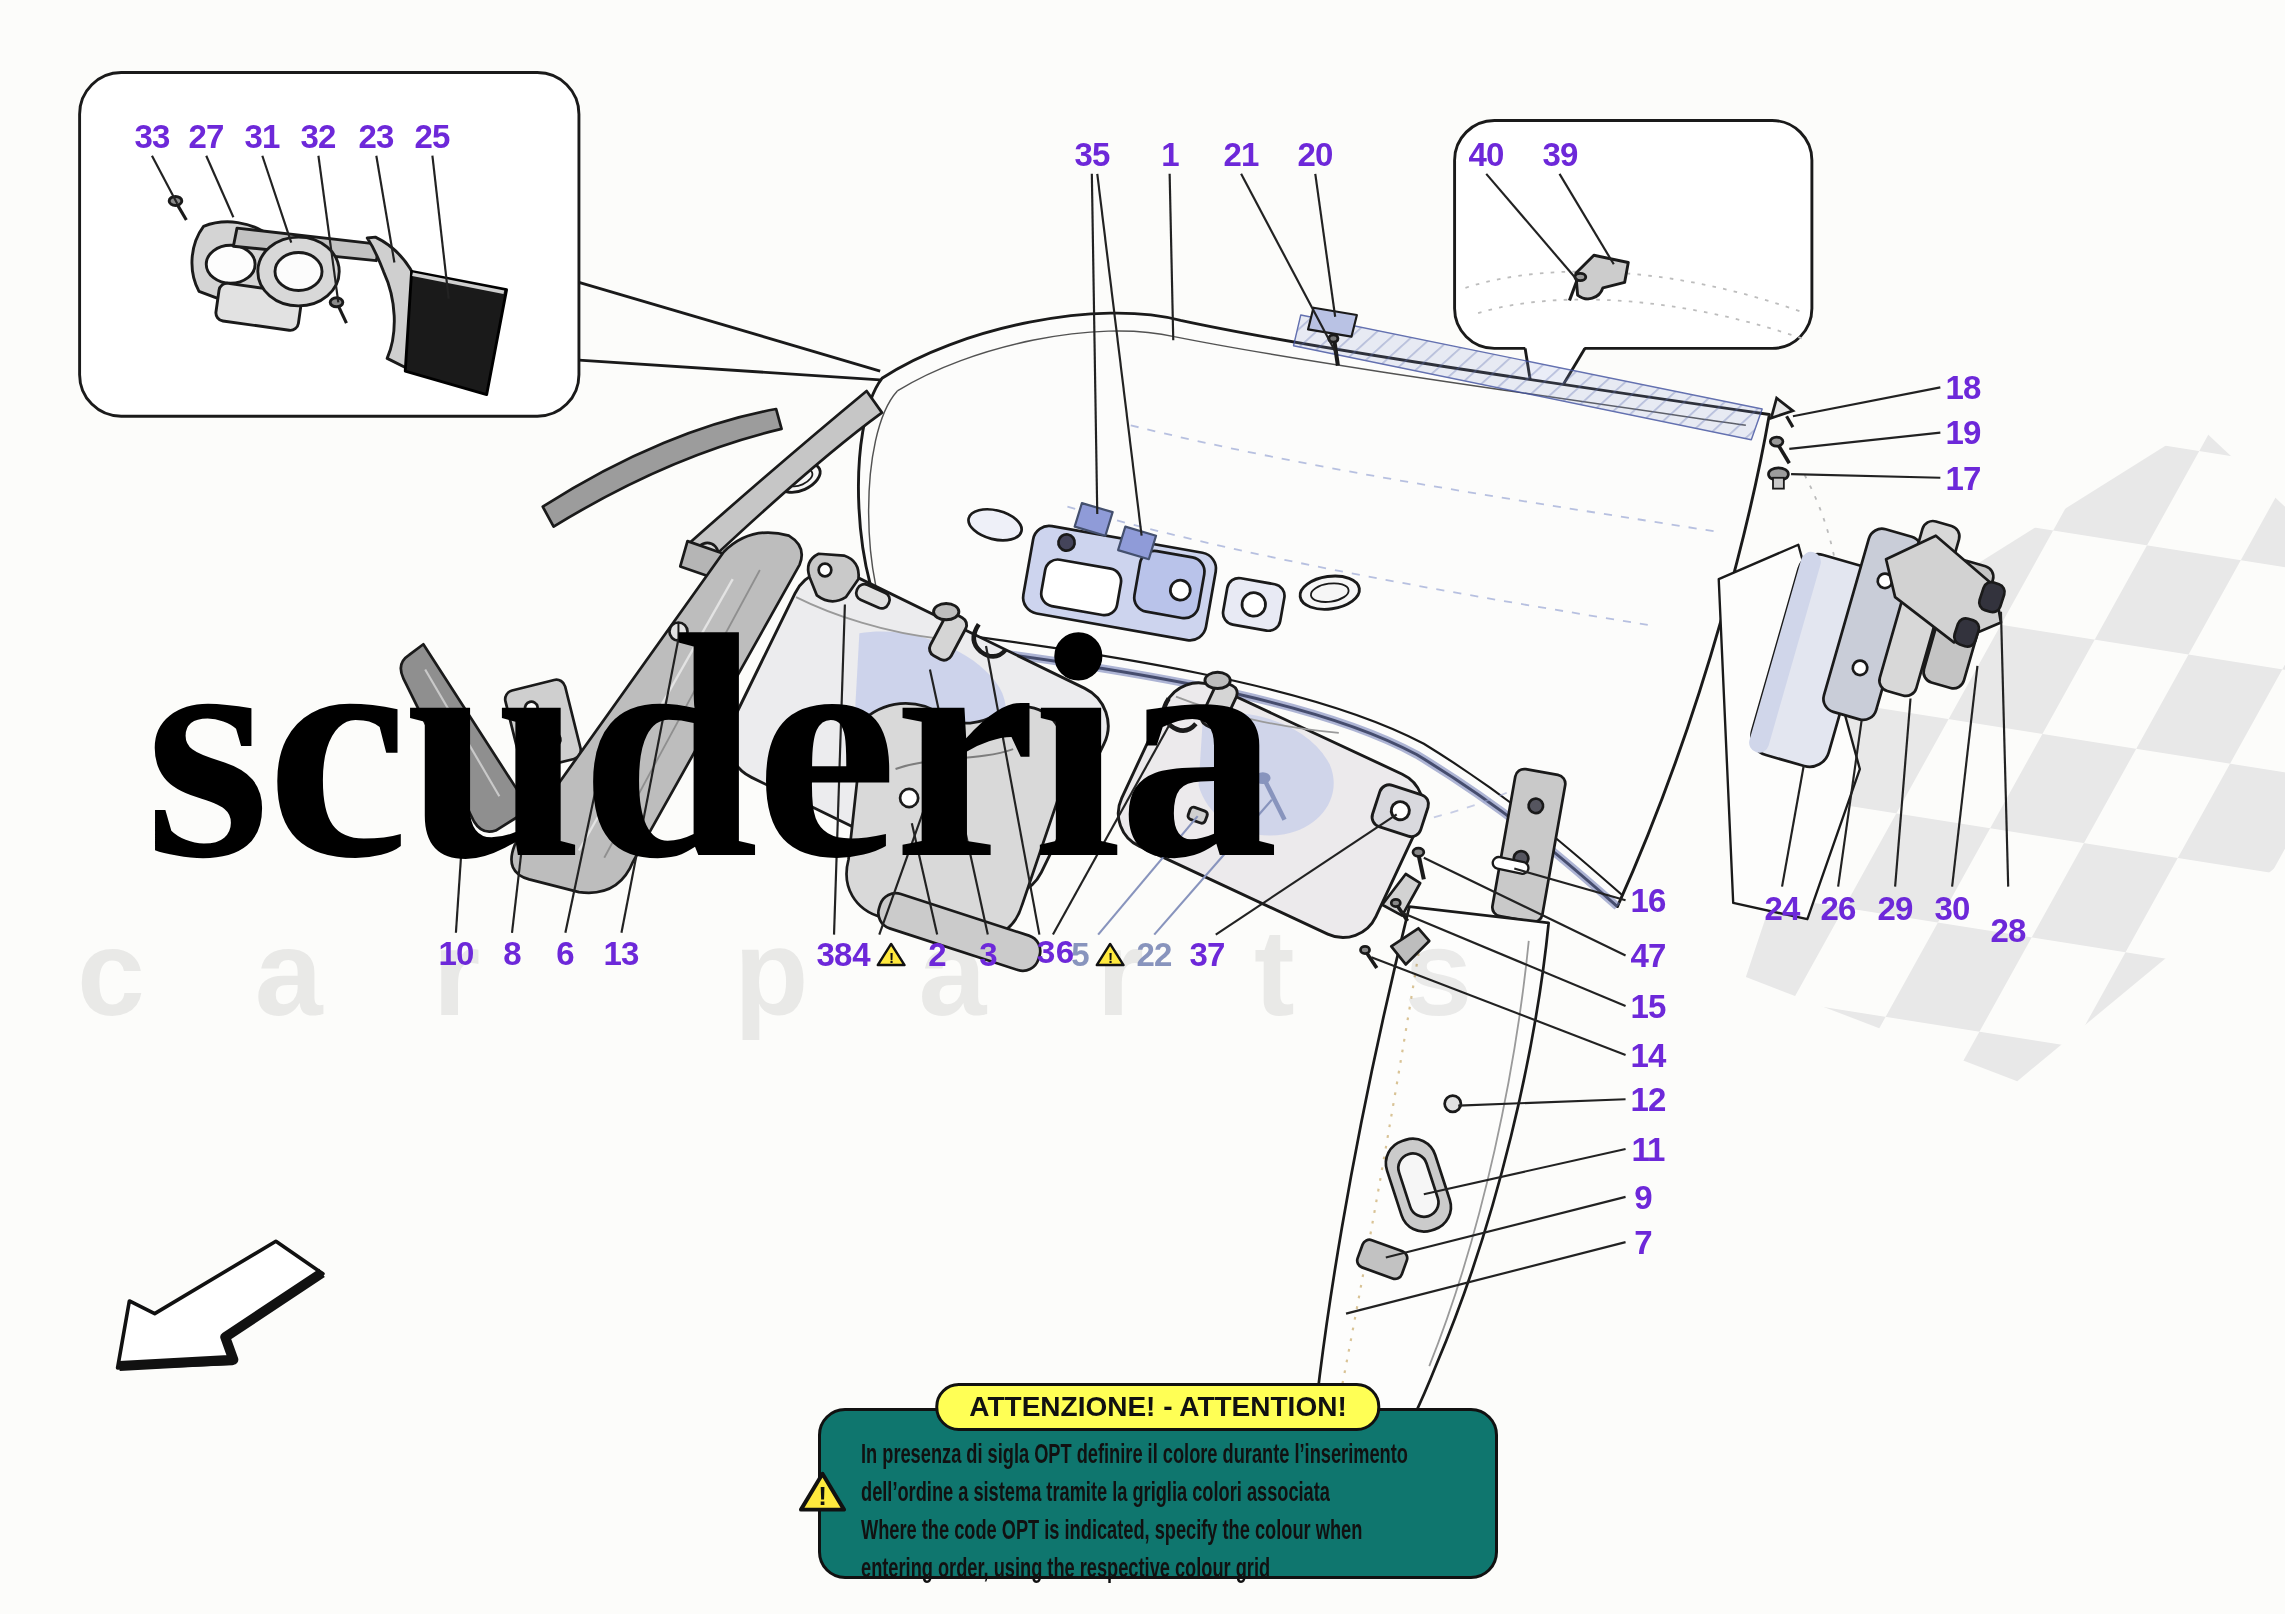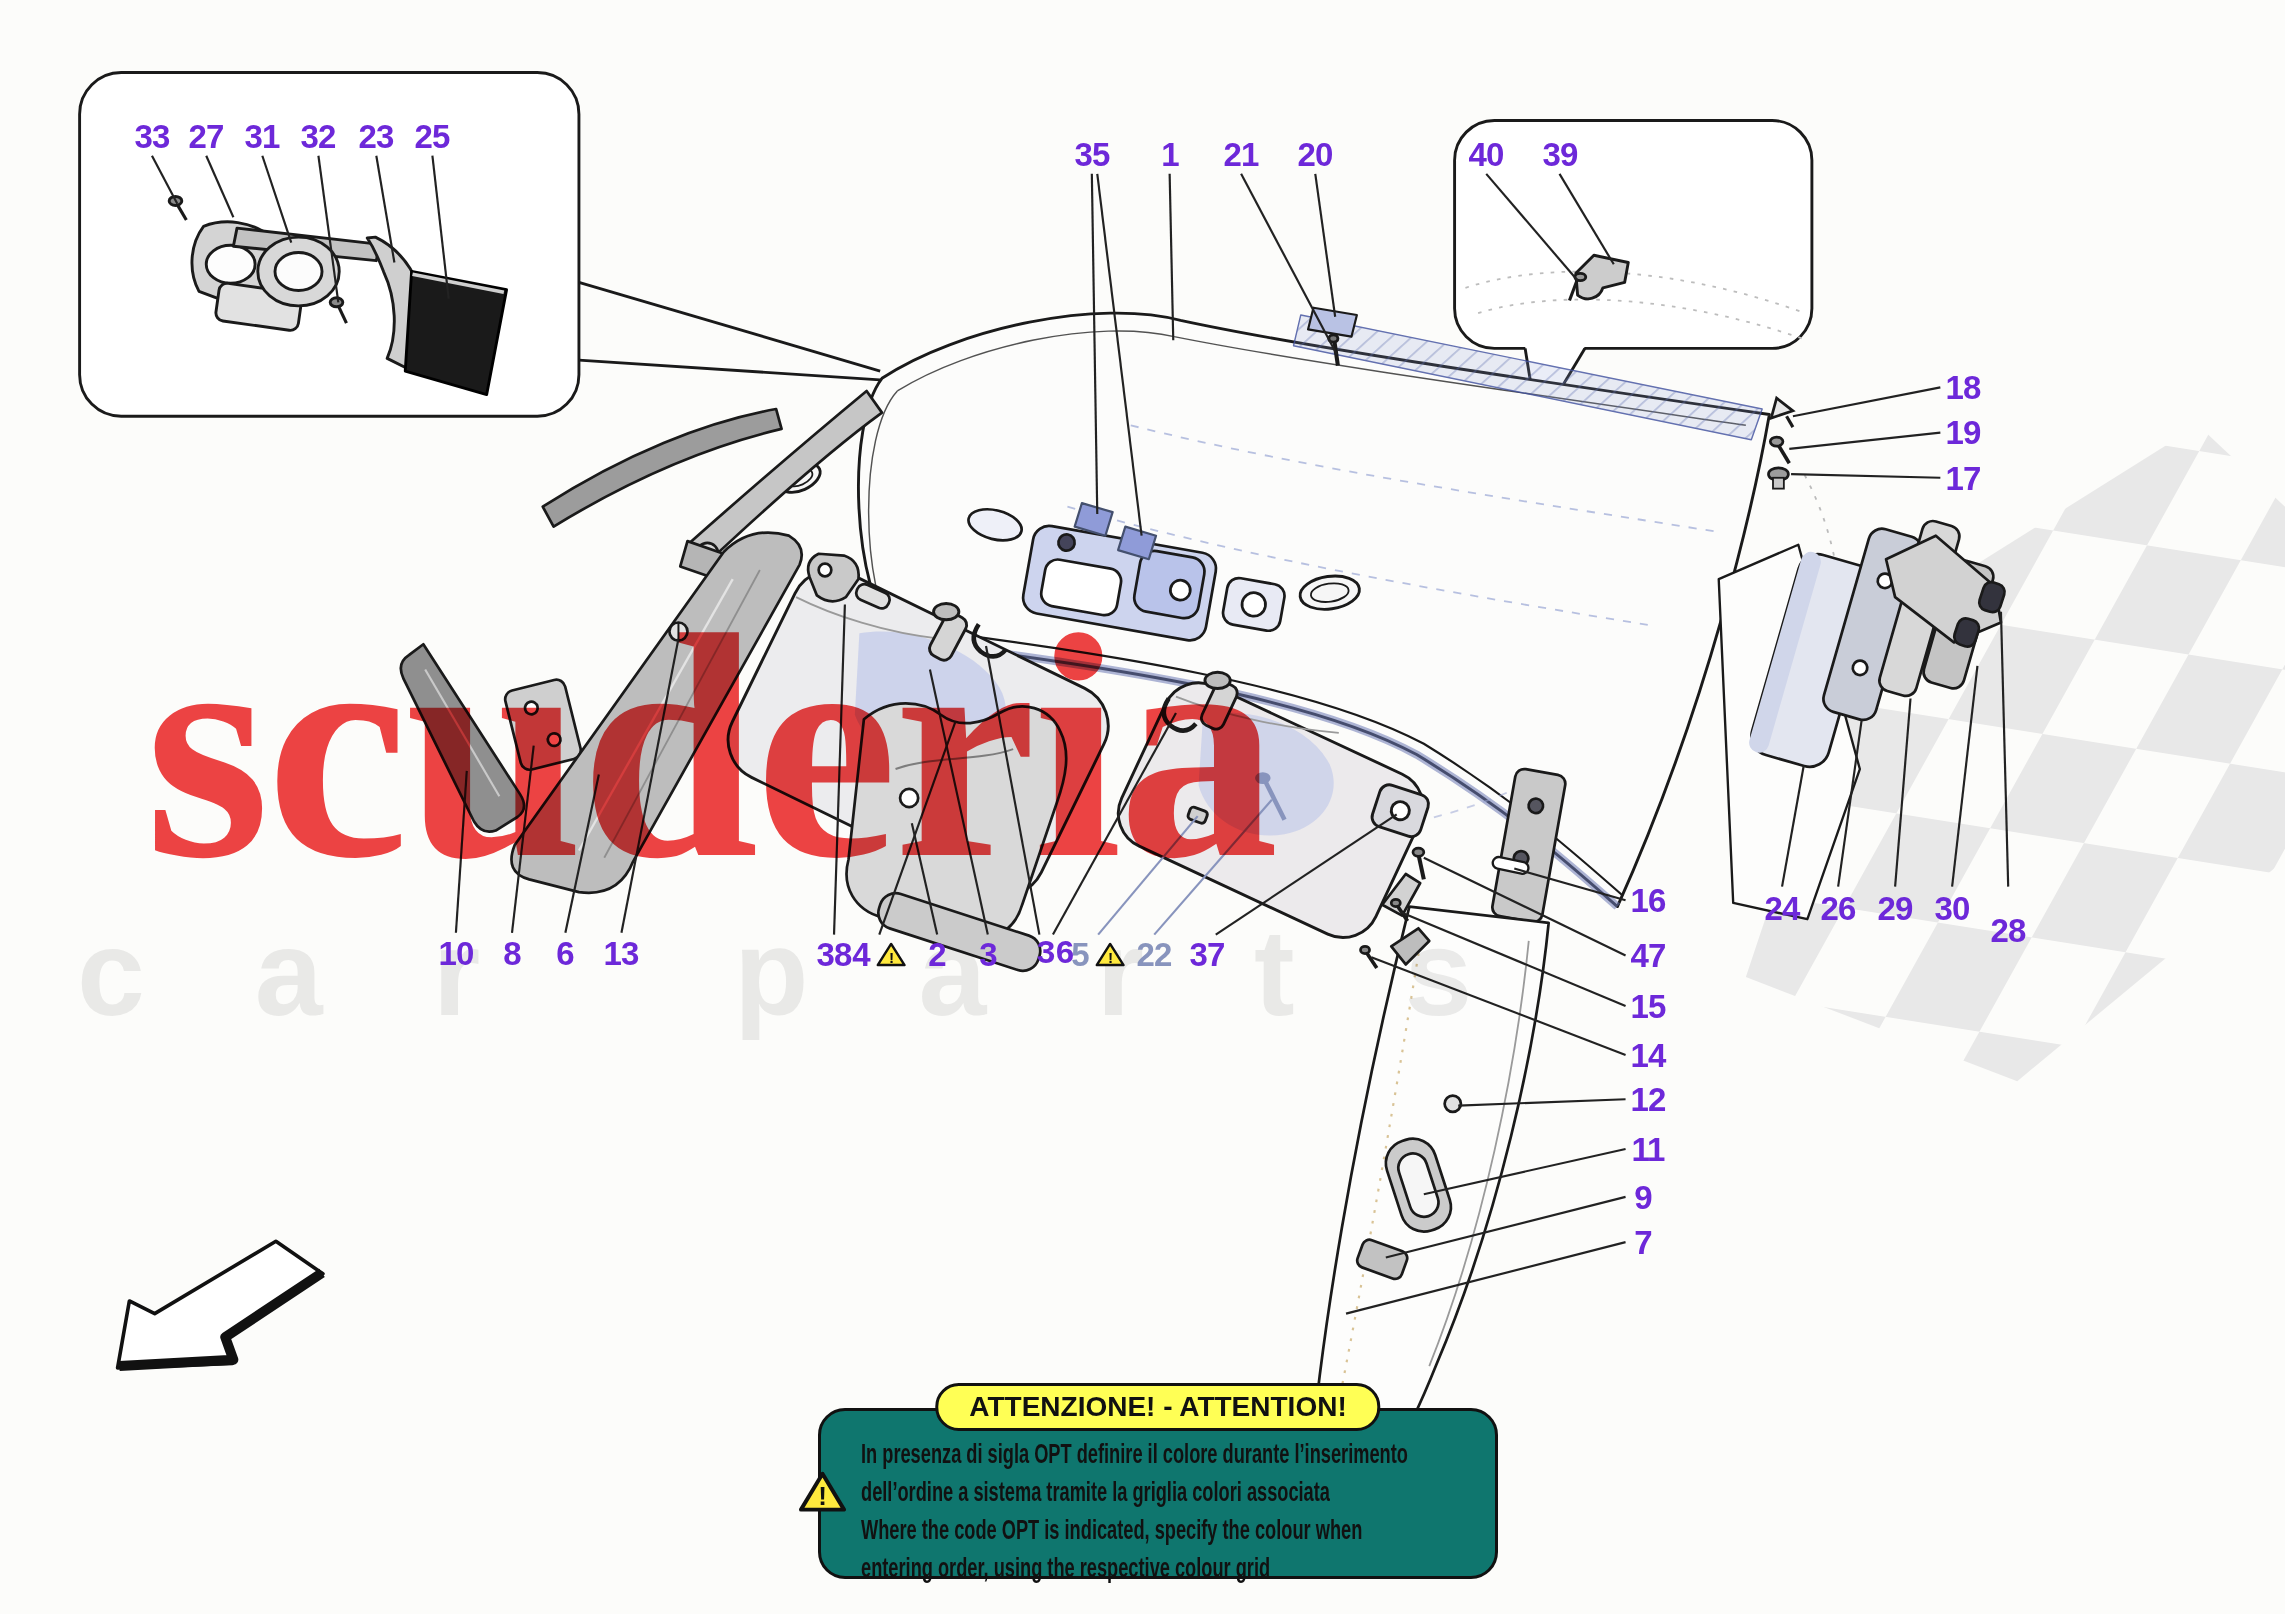--- a/index.html
+++ b/index.html
@@ -316,21 +316,21 @@
         <line x1="1214" y1="1033" x2="1324" y2="902" stroke="#8894bd" stroke-width="2.4"></line>
         <line x1="1276" y1="1033" x2="1406" y2="884" stroke="#8894bd" stroke-width="2.4"></line>
         <line x1="1344" y1="1033" x2="1544" y2="900" stroke="#222222" stroke-width="2.4"></line>
         <line x1="504" y1="1031" x2="516" y2="852" stroke="#222222" stroke-width="2.4"></line>
         <line x1="566" y1="1031" x2="590" y2="824" stroke="#222222" stroke-width="2.4"></line>
         <line x1="625" y1="1031" x2="662" y2="856" stroke="#222222" stroke-width="2.4"></line>
         <line x1="687" y1="1031" x2="750" y2="706" stroke="#222222" stroke-width="2.4"></line>
       </g>
 </svg>
 
-<div class="wm wm-red" style="color: #ef4444;">scuderia</div>
+<div class="wm wm-red" style="color: #000000;">scuderia</div>
 <div class="wm wm-gray" style="color: rgba(110, 110, 110, 0.13);">car parts</div>
 
 <div id="callouts">
       <div class="callout" style="left: 152px; top: 136px;">
         <span>33</span>
       </div>
       <div class="callout" style="left: 206px; top: 136px;">
         <span>27</span>
       </div>
       <div class="callout" style="left: 262px; top: 136px;">

